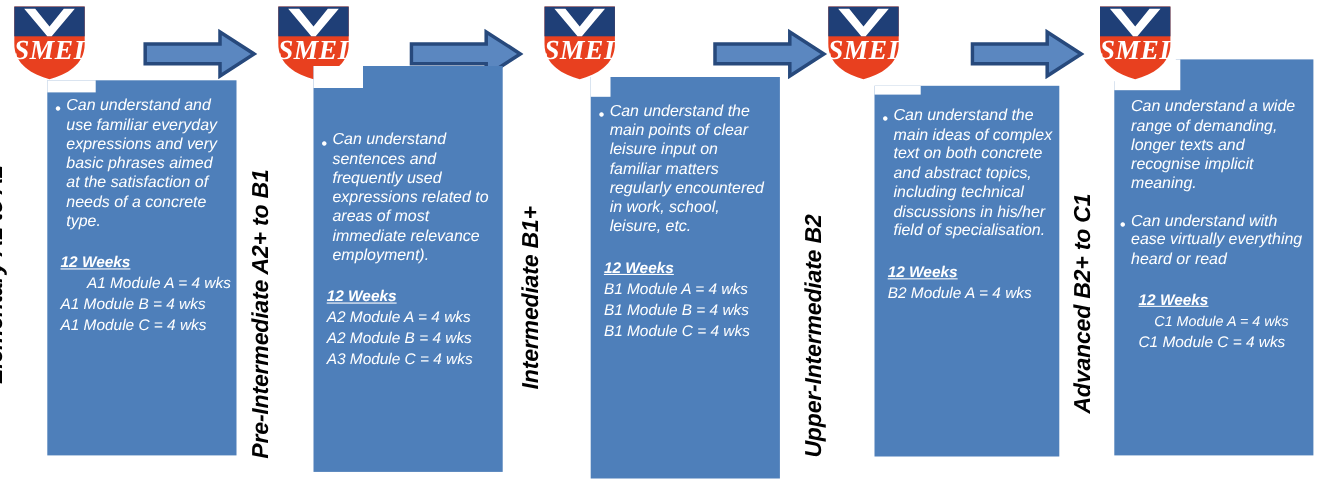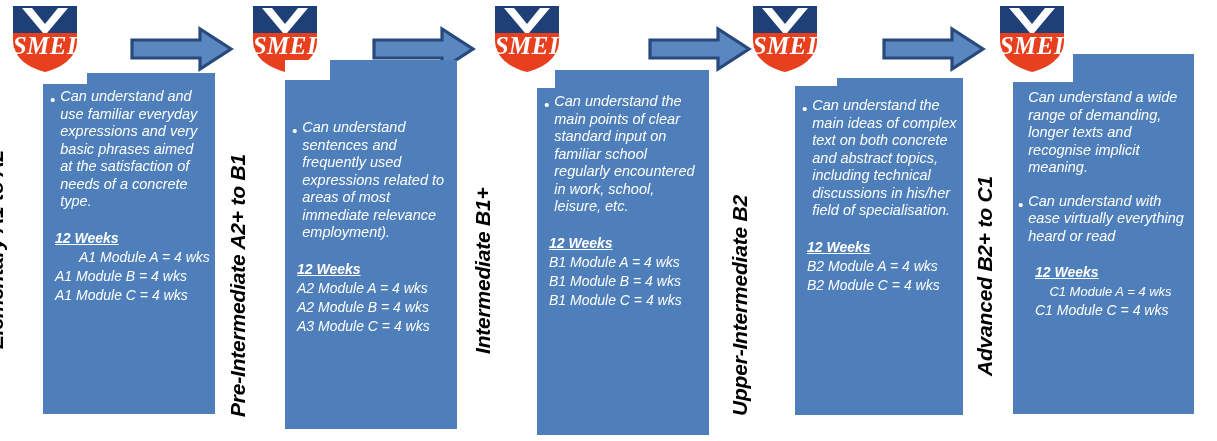--- a/index.html
+++ b/index.html
@@ -162,21 +162,21 @@
     </svg>
   </div>
 
   <div class="vlabel" style="left:495px;top:330px;font-size:21px;">Intermediate B1+</div>
 
   <div class="panel" style="left:537px;top:70px;width:172px;height:365px;">
     <div class="notch" style="left:0;top:0;width:18px;height:18px;"></div>
     <div class="panel-inner" style="padding:23px 6px 0 7px;">
       <div class="bullet-row">
         <span class="bullet-dot" style="font-size:15px;padding-top:4px;padding-right:5px;">•</span>
-        <span class="bullet-text" style="font-size:14.5px;line-height:17.5px;">Can understand the main points of clear standard input on familiar school regularly encountered in work, school, leisure, etc.</span>
+        <span class="bullet-text" style="font-size:14.5px;line-height:17.5px;">Can understand the main points of clear leisure input on familiar matters regularly encountered in work, school, leisure, etc.</span>
       </div>
       <div class="weeks-block" style="margin-top:18px;padding-left:5px;">
         <div class="weeks-title" style="font-size:14px;line-height:19px;">12 Weeks</div>
         <div class="weeks-line" style="font-size:14px;line-height:19px;">B1 Module A  = 4 wks</div>
         <div class="weeks-line" style="font-size:14px;line-height:19px;">B1 Module B = 4 wks</div>
         <div class="weeks-line" style="font-size:14px;line-height:19px;">B1 Module C = 4 wks</div>
       </div>
     </div>
   </div>
 
@@ -200,21 +200,20 @@
   <div class="panel" style="left:795px;top:78px;width:168px;height:337px;">
     <div class="notch" style="left:0;top:0;width:42px;height:8px;"></div>
     <div class="panel-inner" style="padding:19px 6px 0 7px;">
       <div class="bullet-row">
         <span class="bullet-dot" style="font-size:15px;padding-top:4px;padding-right:5px;">•</span>
         <span class="bullet-text" style="font-size:14.5px;line-height:17.5px;">Can understand the main ideas of complex text on both concrete and abstract topics, including technical discussions in his/her field of specialisation.</span>
       </div>
       <div class="weeks-block" style="margin-top:18px;padding-left:5px;">
         <div class="weeks-title" style="font-size:14px;line-height:19px;">12 Weeks</div>
         <div class="weeks-line" style="font-size:14px;line-height:19px;">B2 Module A  = 4 wks</div>
-        <div class="weeks-line" style="font-size:14px;line-height:19px;">B2 Module C = 4 wks</div>
       </div>
     </div>
   </div>
 
   <div class="vlabel" style="left:997px;top:352px;font-size:21px;">Advanced B2+ to C1</div>
 
   <div class="panel" style="left:1013px;top:54px;width:181px;height:360px;">
     <div class="notch" style="left:0;top:0;width:60px;height:28px;"></div>
     <div class="panel-inner" style="padding:35px 8px 0 5px;">
       <div class="bullet-row">

